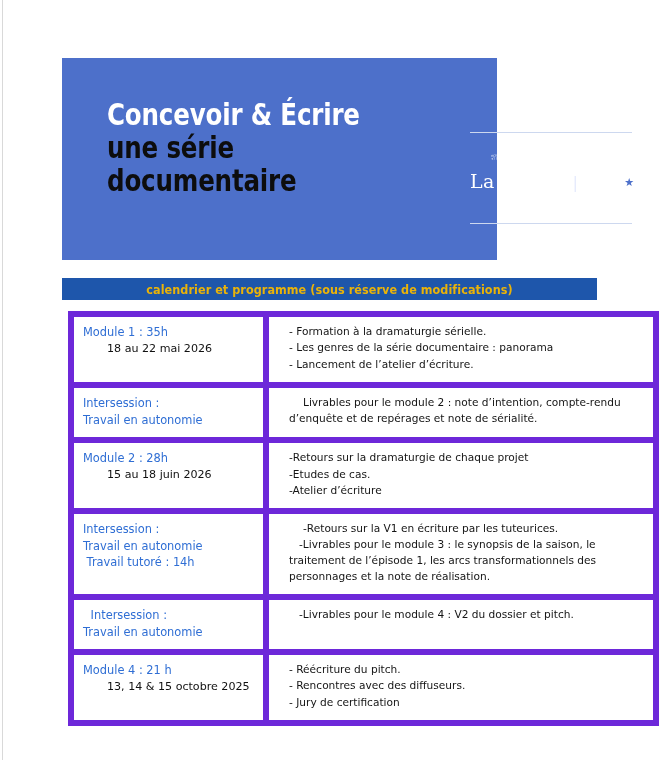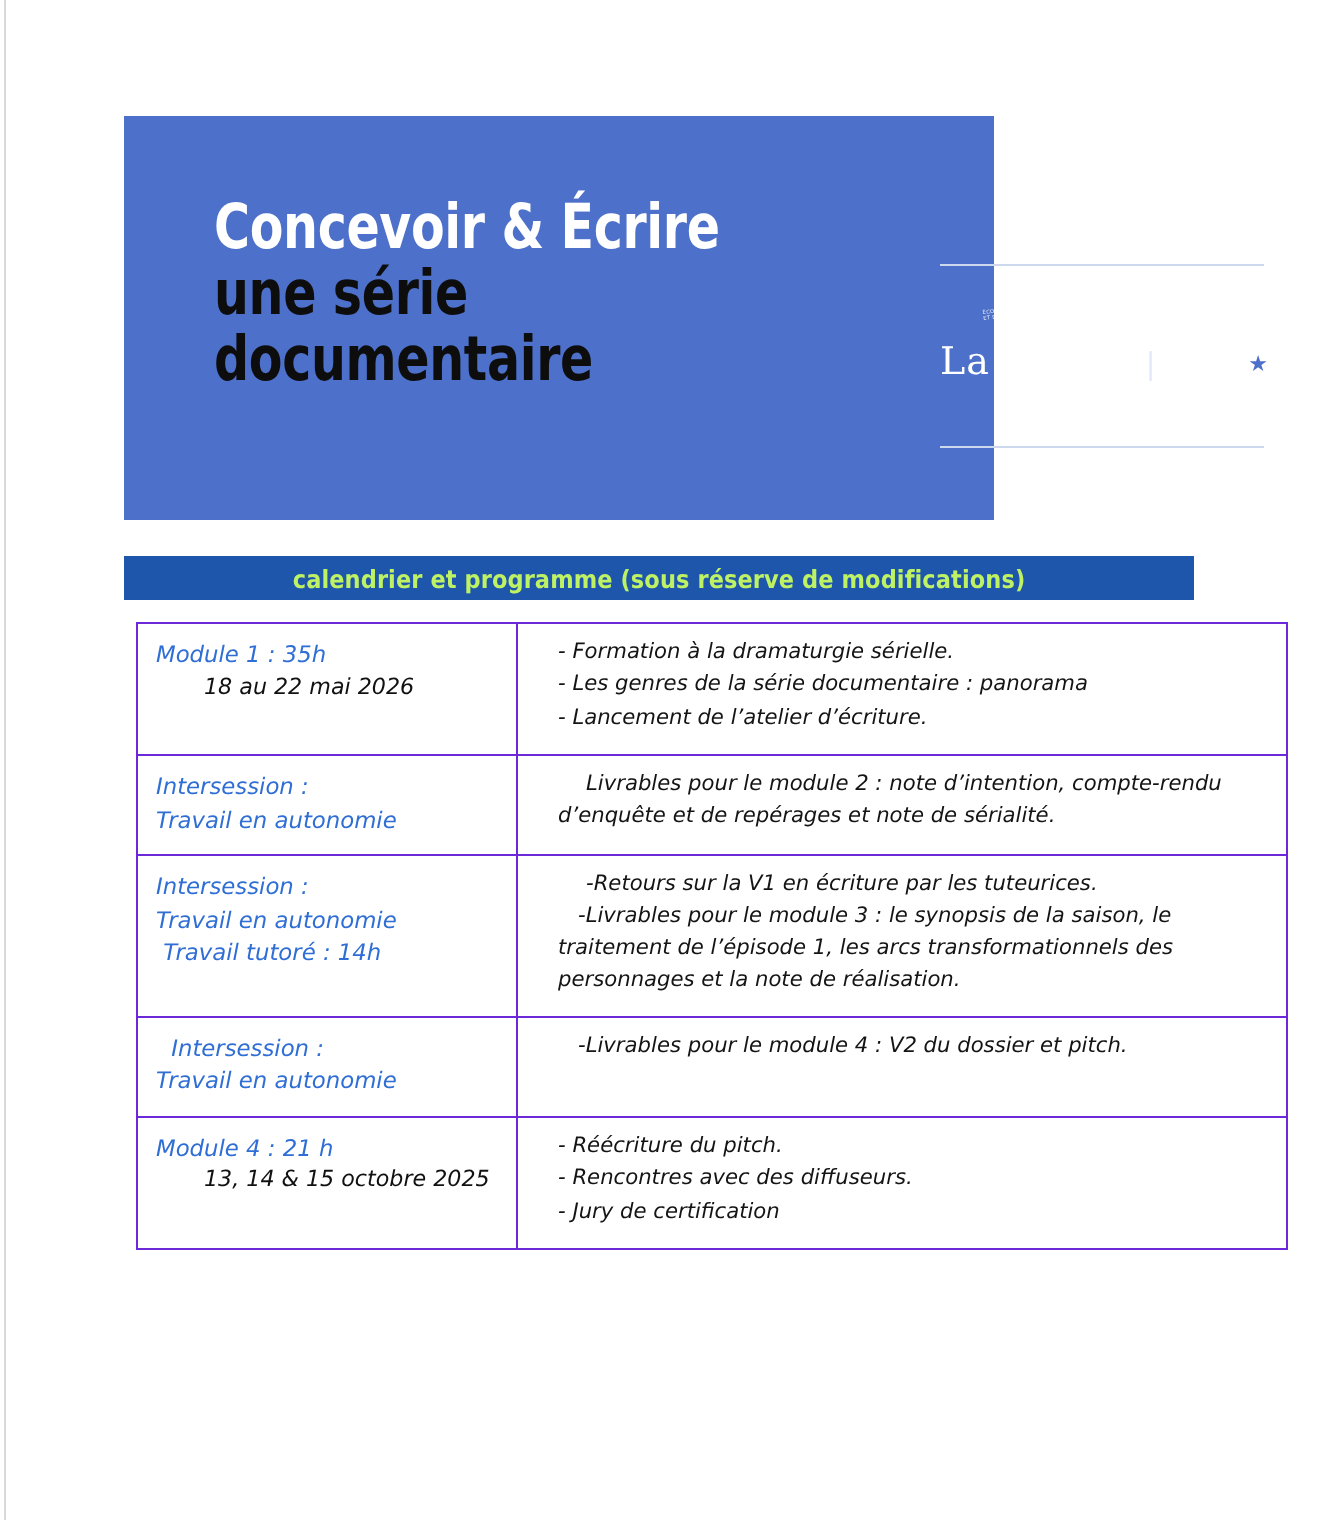--- a/index.html
+++ b/index.html
@@ -144,47 +144,46 @@
   }
 
   
   .subbanner {
     position: absolute;
     left: 62px;
     top: 278px;
     width: 535px;
     height: 22px;
     background: #1e56ab;
-    color: #bef264;
+    color: #eab308;
     display: flex;
     align-items: center;
     justify-content: center;
     font-weight: 700;
     font-size: 12.5px;
     letter-spacing: 0.05px;
     font-family: "DejaVu Sans Condensed", "Liberation Sans Narrow", "Liberation Sans", sans-serif;
   }
 
   
   .schedule {
     position: absolute;
     left: 68px;
     top: 311px;
     width: 528px;
     border-collapse: collapse;
     table-layout: fixed;
   }
   .schedule td {
-    border: 1px solid #6d28d9;
+    border: 6px solid #6d28d9;
     vertical-align: top;
     padding: 7px 8px 9px 8px;
     font-size: 10.4px;
     line-height: 1.42;
     color: #141414;
-    font-style: italic;
   }
   .schedule td.col-left  { width: 172px; padding-left: 9px; }
   .schedule td.col-right { width: 356px; padding-left: 20px; }
 
   .mod-name {
     display: block;
     color: #2f6ed4;
     font-size: 11.4px;
     line-height: 1.45;
     white-space: pre;
@@ -285,20 +284,33 @@
     <tr>
       <td class="col-left">
         <span class="mod-name">Intersession :</span>
         <span class="mod-extra">Travail en autonomie</span>
       </td>
       <td class="col-right cell-pad-top">
         <p class="para">Livrables pour le module 2 : note d’intention, compte-rendu d’enquête et de repérages et note de sérialité.</p>
       </td>
     </tr>
 
+    <tr>
+      <td class="col-left">
+        <span class="mod-name">Module 2 : 28h</span>
+        <span class="mod-dates">15 au 18 juin 2026</span>
+      </td>
+      <td class="col-right">
+        <ul class="bullets">
+          <li>-Retours sur la dramaturgie de chaque projet</li>
+          <li>-Etudes de cas.</li>
+          <li>-Atelier d’écriture</li>
+        </ul>
+      </td>
+    </tr>
 
     <tr>
       <td class="col-left">
         <span class="mod-name">Intersession :</span>
         <span class="mod-extra">Travail en autonomie
  Travail tutoré : 14h</span>
       </td>
       <td class="col-right">
         <p class="para">-Retours sur la V1 en écriture par les tuteurices.</p>
         <p class="para">-Livrables pour le module 3 : le synopsis de la saison, le traitement de l’épisode 1, les arcs transformationnels des personnages et la note de réalisation.</p>

